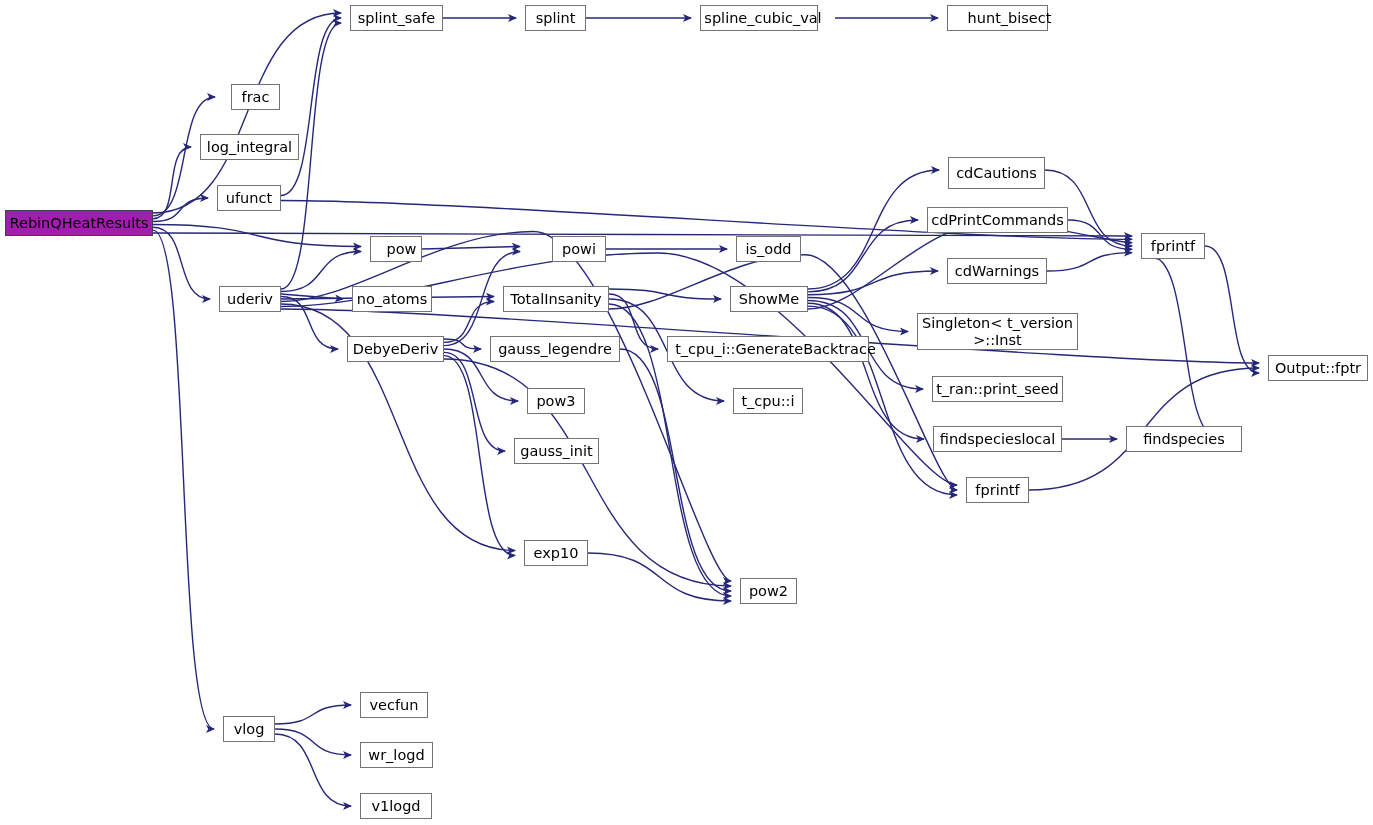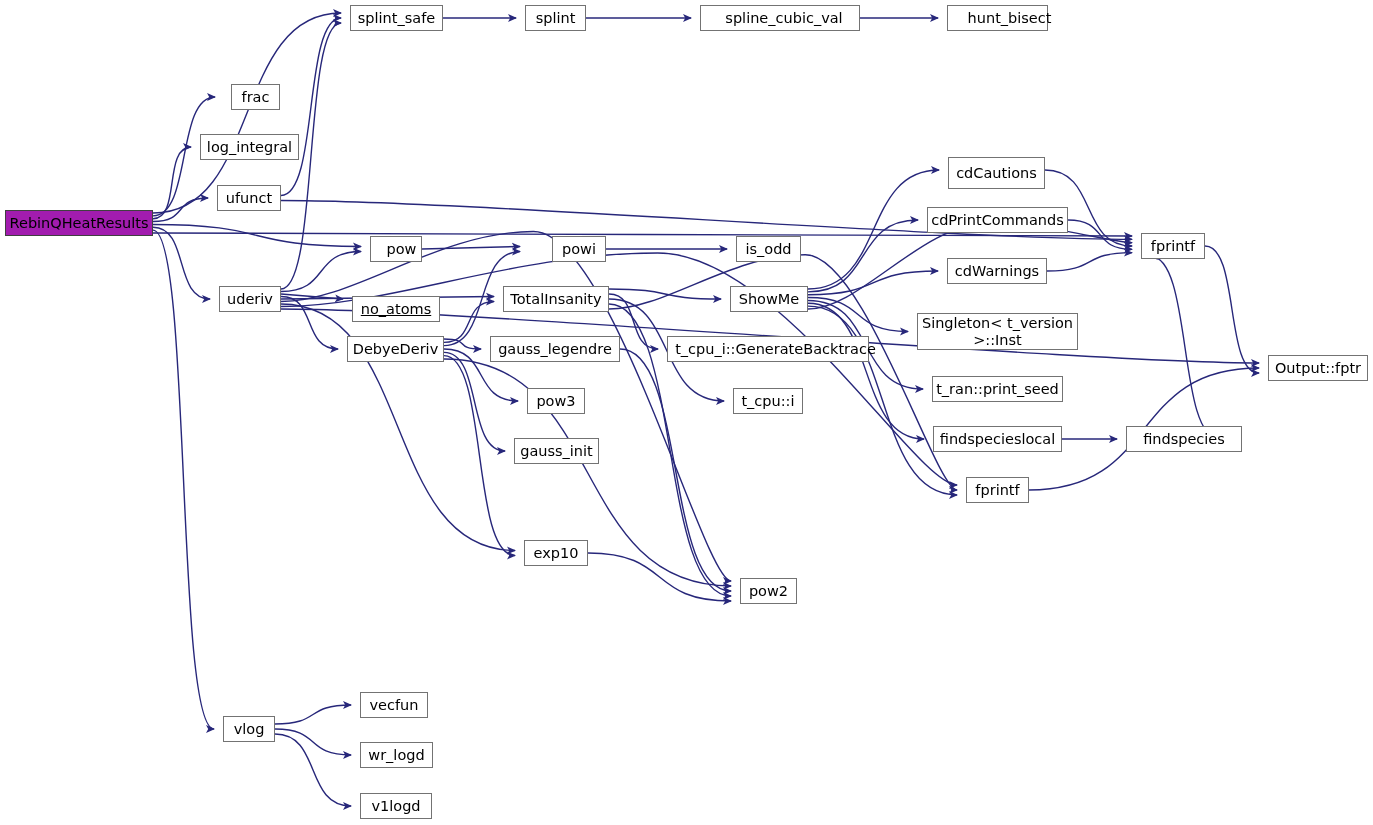--- a/index.html
+++ b/index.html
@@ -101,30 +101,30 @@
         <path d="M275,724 C321.75,724 304.25,705 351,705" marker-end="url(#ah)"></path>
         <path d="M275,729 C321.75,729 304.25,755 351,755" marker-end="url(#ah)"></path>
         <path d="M275,734 C321.75,734 304.25,806 351,806" marker-end="url(#ah)"></path>
       </g>
   </svg>
 
   <div id="node-layer">
       <div class="node root" style="left: 5px; top: 210px; width: 148px; height: 26px;">RebinQHeatResults</div>
       <div class="node" style="left: 350px; top: 5px; width: 93px; height: 26px;">splint_safe</div>
       <div class="node" style="left: 525px; top: 5px; width: 61px; height: 26px;">splint</div>
-      <div class="node" style="left: 700px; top: 5px; width: 160px; height: 26px; padding-left: 8px;">spline_cubic_val</div>
+      <div class="node" style="left: 700px; top: 5px; width: 118px; height: 26px; padding-left: 8px;">spline_cubic_val</div>
       <div class="node" style="left: 947px; top: 5px; width: 101px; height: 26px; padding-left: 24px;">hunt_bisect</div>
       <div class="node" style="left: 224px; top: 84px; width: 49px; height: 26px; margin-left: 7px;">frac</div>
       <div class="node" style="left: 200px; top: 134px; width: 99px; height: 26px;">log_integral</div>
       <div class="node" style="left: 217px; top: 185px; width: 64px; height: 26px;">ufunct</div>
       <div class="node" style="left: 370px; top: 236px; width: 52px; height: 26px; padding-left: 11px;">pow</div>
       <div class="node" style="left: 552px; top: 236px; width: 54px; height: 26px;">powi</div>
       <div class="node" style="left: 736px; top: 236px; width: 65px; height: 26px;">is_odd</div>
       <div class="node" style="left: 219px; top: 286px; width: 62px; height: 26px;">uderiv</div>
-      <div class="node" style="left: 352px; top: 296px; width: 88px; height: 26px; text-decoration: underline;">no_atoms</div>
+      <div class="node" style="left: 352px; top: 286px; width: 80px; height: 26px;">no_atoms</div>
       <div class="node" style="left: 503px; top: 286px; width: 106px; height: 26px;">TotalInsanity</div>
       <div class="node" style="left: 730px; top: 286px; width: 78px; height: 26px;">ShowMe</div>
       <div class="node" style="left: 347px; top: 336px; width: 97px; height: 26px;">DebyeDeriv</div>
       <div class="node" style="left: 490px; top: 336px; width: 130px; height: 26px;">gauss_legendre</div>
       <div class="node" style="left: 667px; top: 336px; width: 202px; height: 26px; padding-left: 15px;">t_cpu_i::GenerateBacktrace</div>
       <div class="node" style="left: 948px; top: 157px; width: 97px; height: 32px;">cdCautions</div>
       <div class="node" style="left: 927px; top: 207px; width: 141px; height: 26px;">cdPrintCommands</div>
       <div class="node" style="left: 947px; top: 258px; width: 100px; height: 26px;">cdWarnings</div>
       <div class="node two-line" style="left: 917px; top: 313px; width: 161px; height: 37px;">Singleton&lt; t_version
 &gt;::Inst</div>

